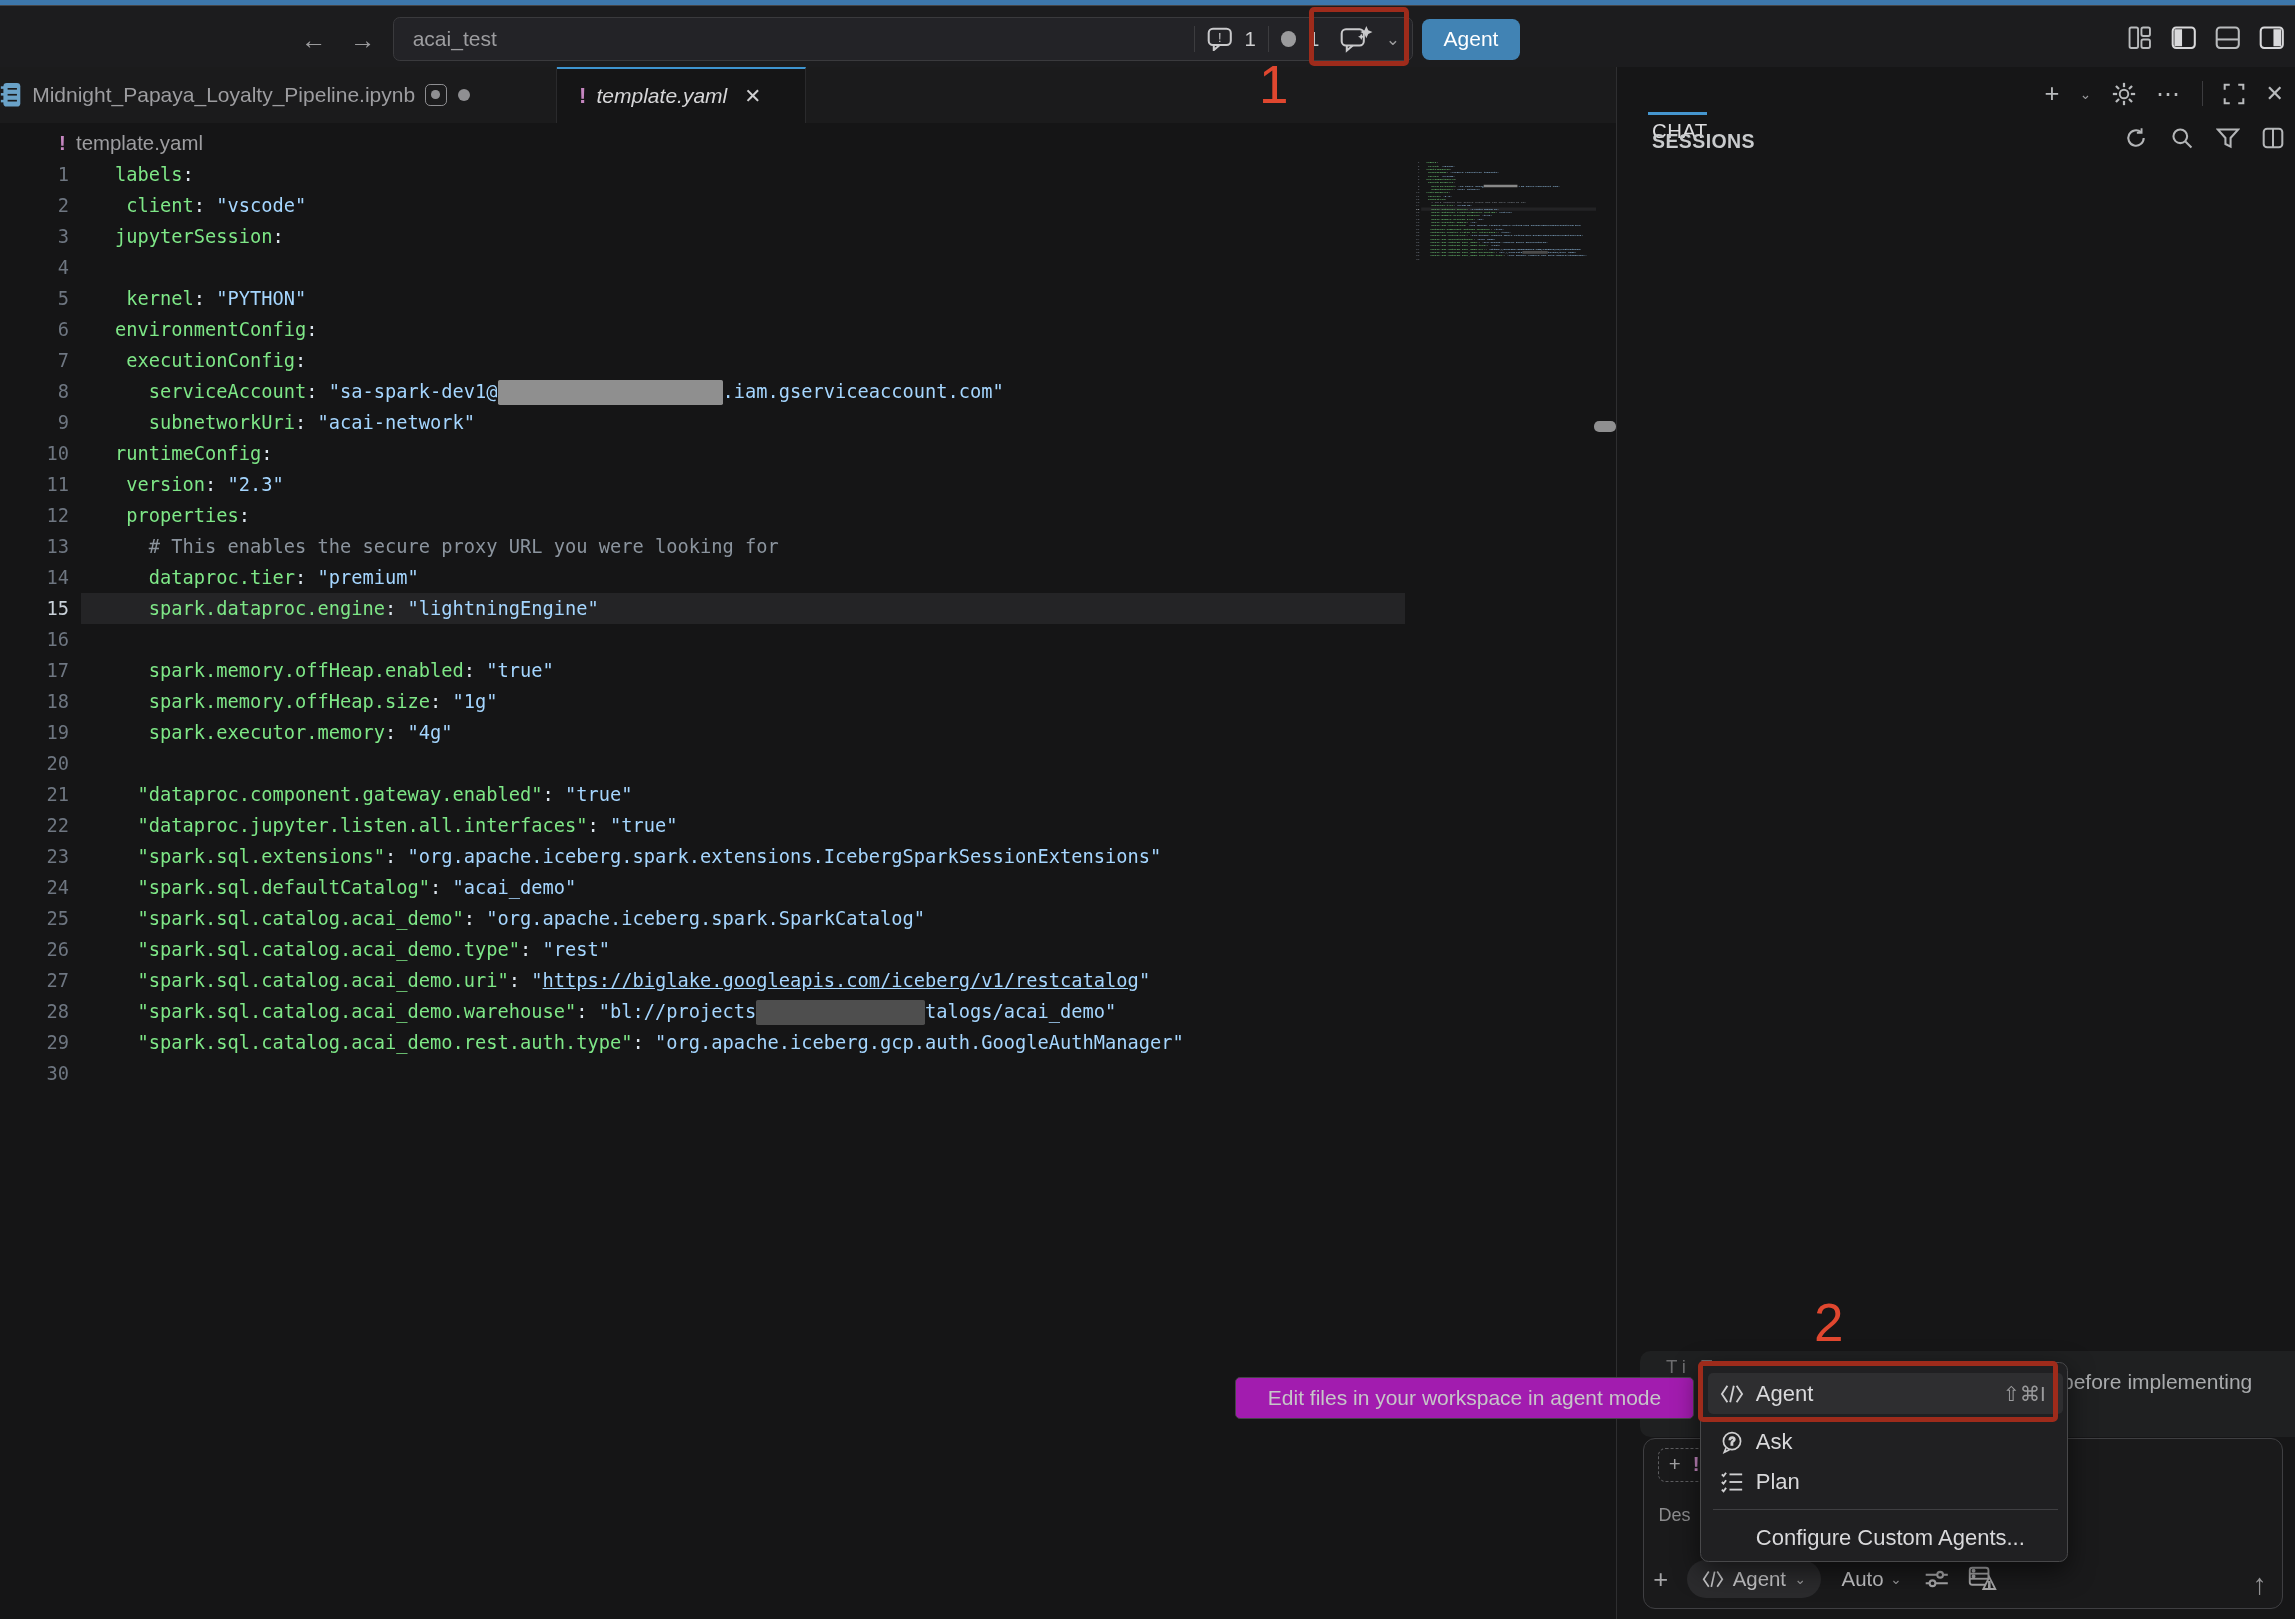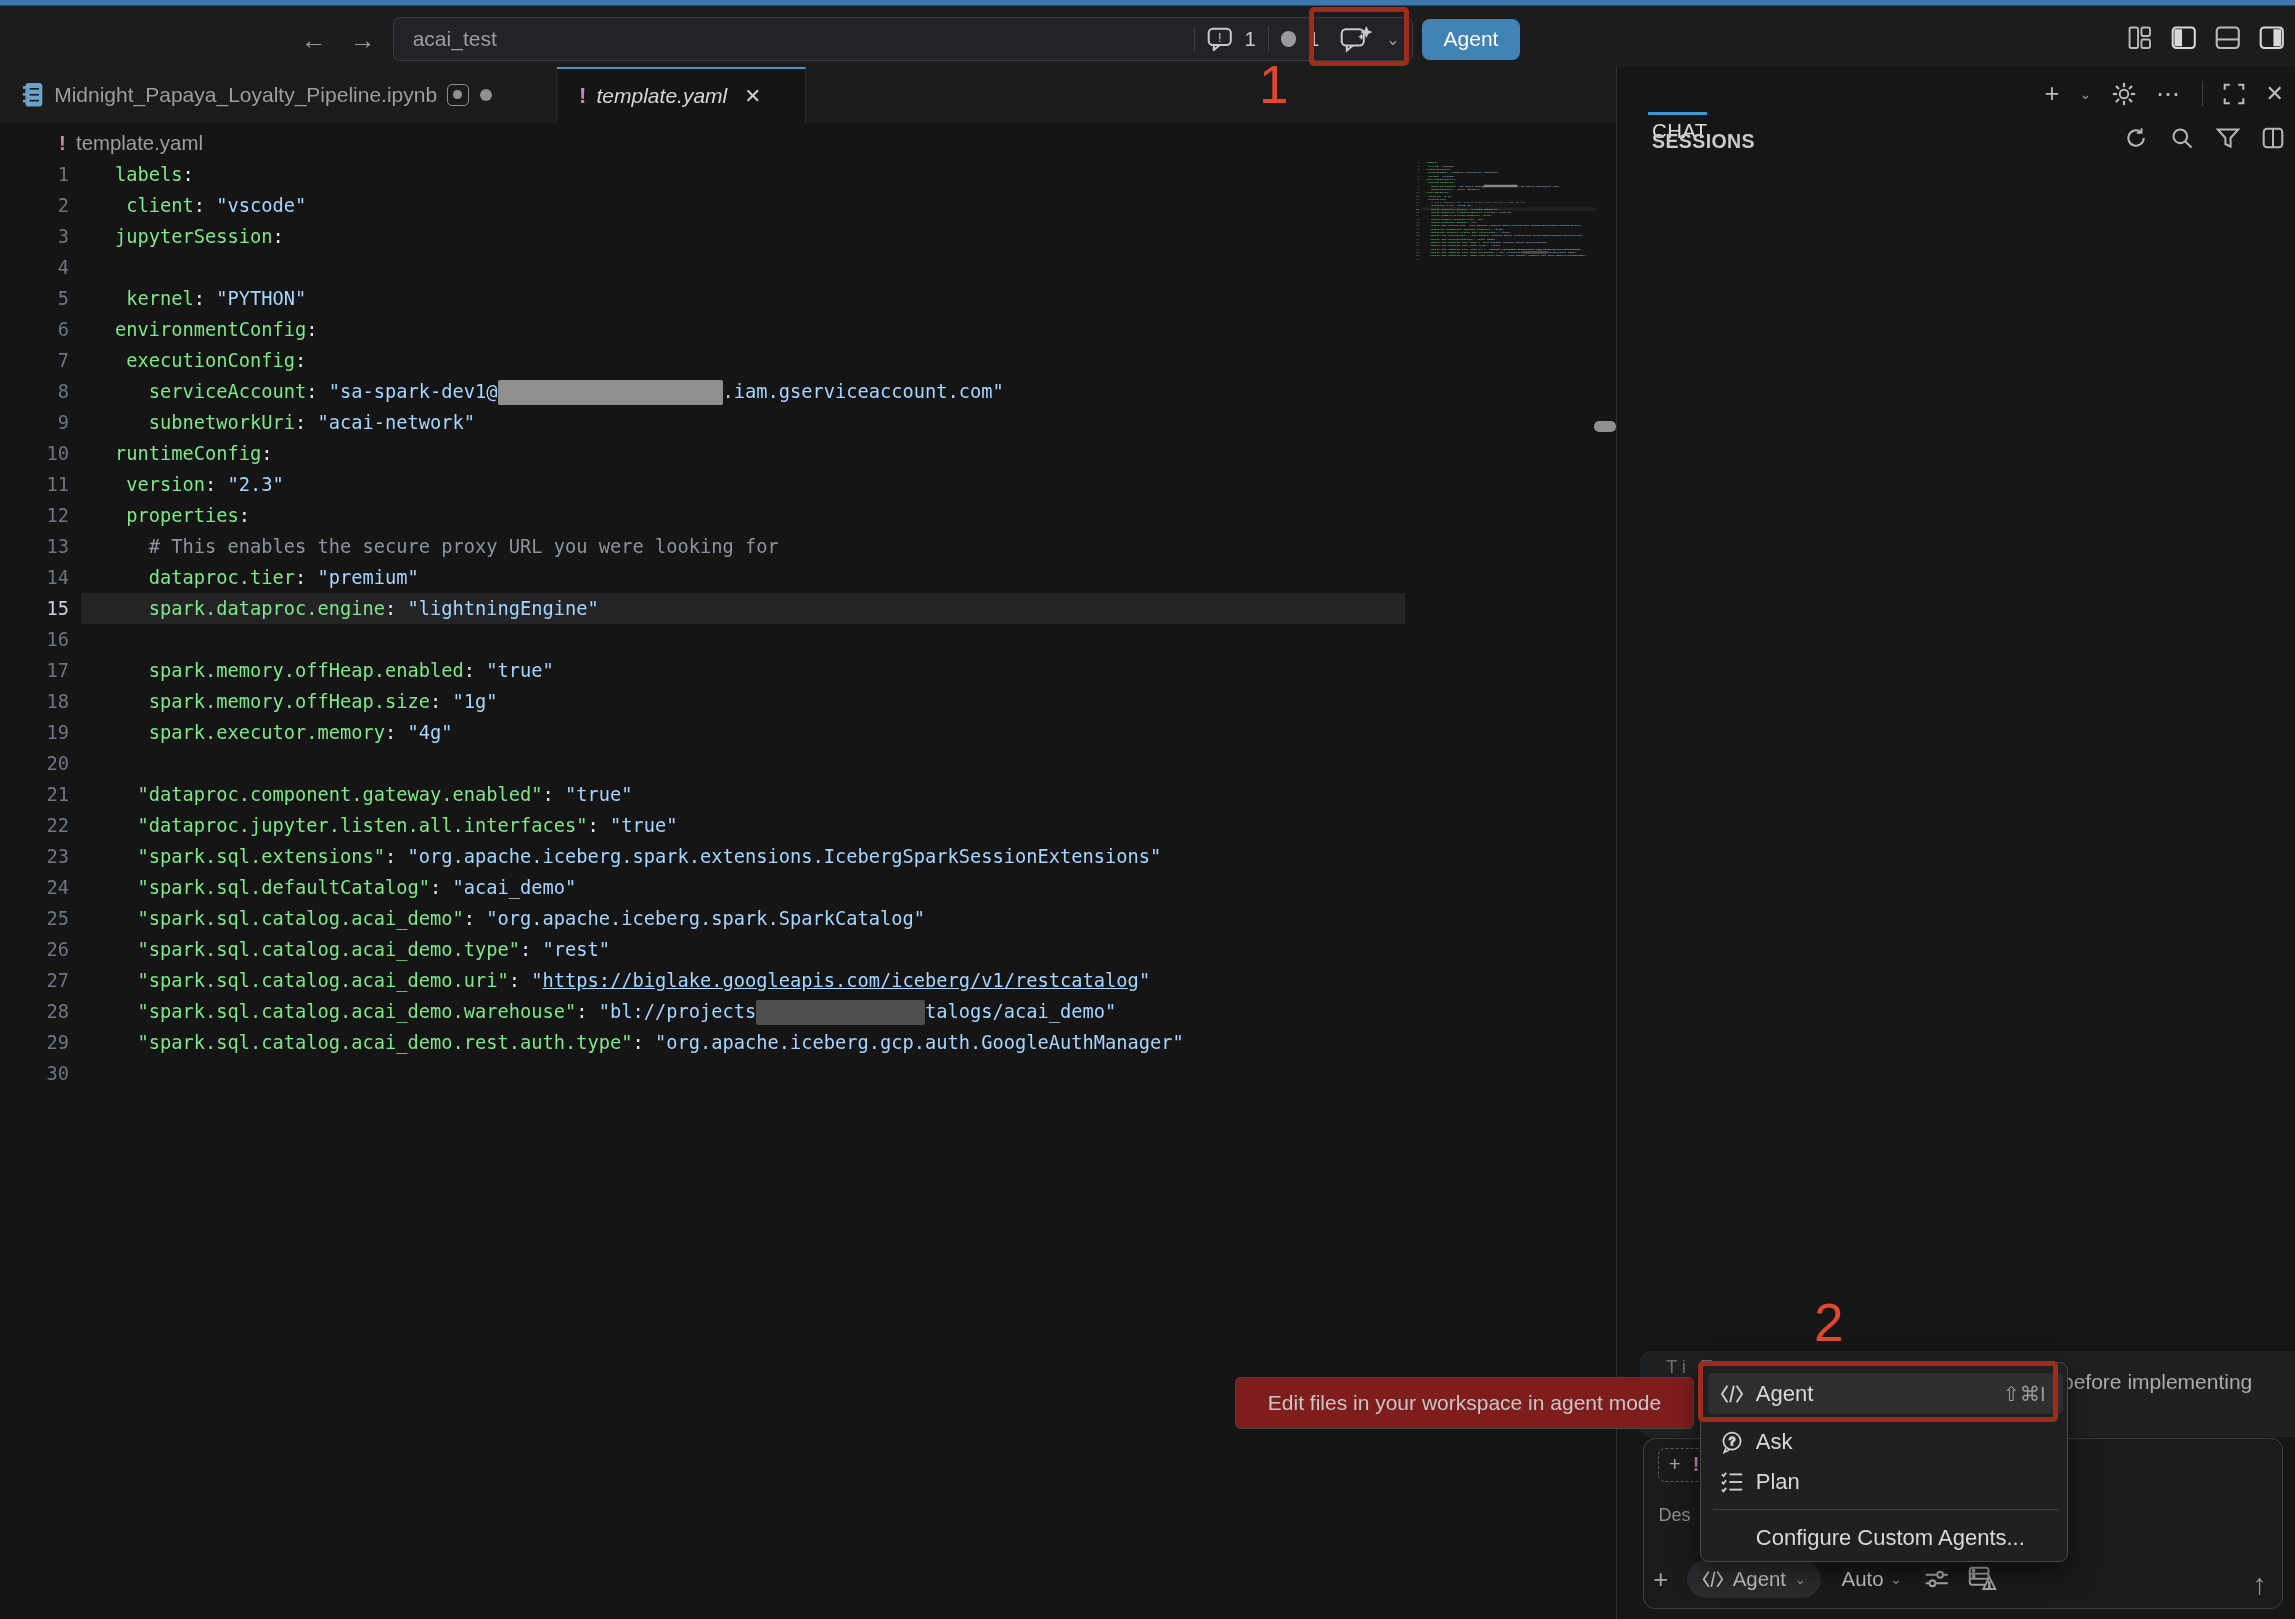--- a/index.html
+++ b/index.html
@@ -17,21 +17,21 @@
   #cmd-right { margin-left:auto; display:flex; align-items:center; gap:12px; padding-right:12px; color:#c9c9cb; }
   .cmd-sep   { width:0.8px; height:25.5px; background:#3c3c3f; }
   .cmd-count { font-size:20.4px; color:#cfcfd1; }
   #update-btn{ left:1422px; top:12.7px; width:98px; height:41px; background:#4183b4; border:none;
                border-radius:7.6px; color:#ffffff; font-size:21px; font-family:"Liberation Sans",sans-serif; }
   .win-icons { right:10.2px; top:18.7px; display:flex; gap:18.7px; align-items:center; }
 
   
   #tabbar { left:0; top:67px; width:1616px; height:56px; background:#1b1b1c; border-bottom:0.8px solid #1b1b1c; }
   .tab { position:absolute; top:0; height:56px; display:flex; align-items:center; }
-  #tab-ipynb { left:0; width:557px; background:#1b1b1c; border-right:0.8px solid #2a2a2c; padding-left:22px; gap:10.2px; }
+  #tab-ipynb { left:0; width:557px; background:#1b1b1c; border-right:0.8px solid #2a2a2c; gap:10.2px; }
   #tab-ipynb .tab-label { font-size:21px; color:#9d9da0; }
   #tab-yaml { left:557px; width:249px; background:#151516; border-right:0.8px solid #2a2a2c;
               border-top:2.5px solid #3e94cf; padding-left:22px; gap:10.2px; }
   #tab-yaml .tab-label { font-size:21px; color:#d6d6d8; font-style:italic; }
   .excl { color:#c586c0; font-weight:bold; font-size:22px; }
   .tab-close { color:#d0d0d2; font-size:20.4px; margin-left:6.8px; }
   .mod-dot { width:12px; height:12px; border-radius:50%; background:#8f8f92; }
   .pin-ico { width:22px; height:22px; border:1.7px solid #8f8f92; border-radius:5.1px; position:relative; }
   .pin-ico::after{ content:""; position:absolute; left:5.1px; top:5.1px; width:8.5px; height:8.5px; border-radius:50%; background:#8f8f92; }
 
@@ -82,21 +82,21 @@
   #ctx-chip .plus { color:#a0a0a2; font-size:20.4px; }
   #input-placeholder { position:absolute; left:14.4px; top:66px; font-size:18px; color:#8c8c8e; }
   #input-row { position:absolute; left:0; bottom:8.5px; width:100%; height:41px; display:flex; align-items:center; }
   #row-plus { margin-left:9.3px; color:#a6a6a8; font-size:25.5px; }
   #mode-pill { margin-left:18.7px; height:38px; background:#2b2b2d; border-radius:19.5px; display:flex;
                align-items:center; gap:8.5px; padding:0 15.3px; color:#c6c6c8; font-size:20.4px; }
   #model-picker { margin-left:20.4px; display:flex; align-items:center; gap:6.8px; color:#c6c6c8; font-size:20.4px; }
   .chev { font-size:13.6px; color:#9b9b9d; }
   #send-btn { position:absolute; right:15.3px; bottom:6.8px; font-size:29px; color:#909092; }
 
-  #tooltip { left:1235px; top:1377px; width:459px; height:52px; background:#7f1d1d; border:0.8px solid #454547;
+  #tooltip { left:1235px; top:1377px; width:459px; height:42px; background:#a21caf; border:0.8px solid #454547;
              border-radius:5.1px; z-index:5; display:flex; align-items:center; justify-content:center; }
   #tooltip span { font-size:21px; color:#c6c6c8; white-space:nowrap; }
 
   #mode-menu { left:1700px; top:1362px; width:368px; height:200px; background:#202022; border:0.8px solid #48484a;
                border-radius:8.5px; z-index:6; box-shadow:0 8.5px 25.5px rgba(0,0,0,.55); }
   .menu-item { position:absolute; left:6.8px; width:355px; height:41px; display:flex; align-items:center;
                color:#d9d9db; font-size:22px; }
   .menu-item .mi-icon { width:48px; display:flex; justify-content:center; color:#cfcfd1; }
   .menu-item .mi-short { margin-left:auto; margin-right:17px; color:#9b9b9d; font-size:20.4px; }
   #mi-agent { top:10.2px; background:#2e2e30; border-radius:5.1px; }

